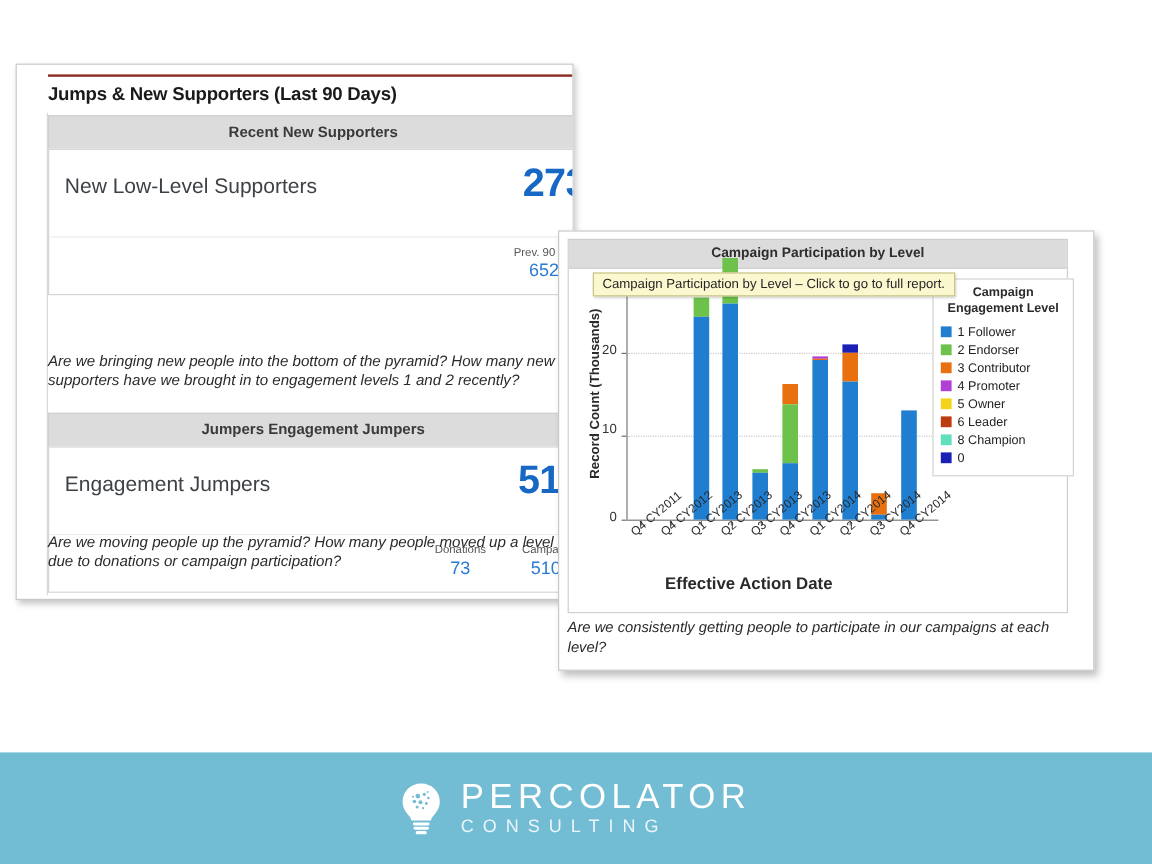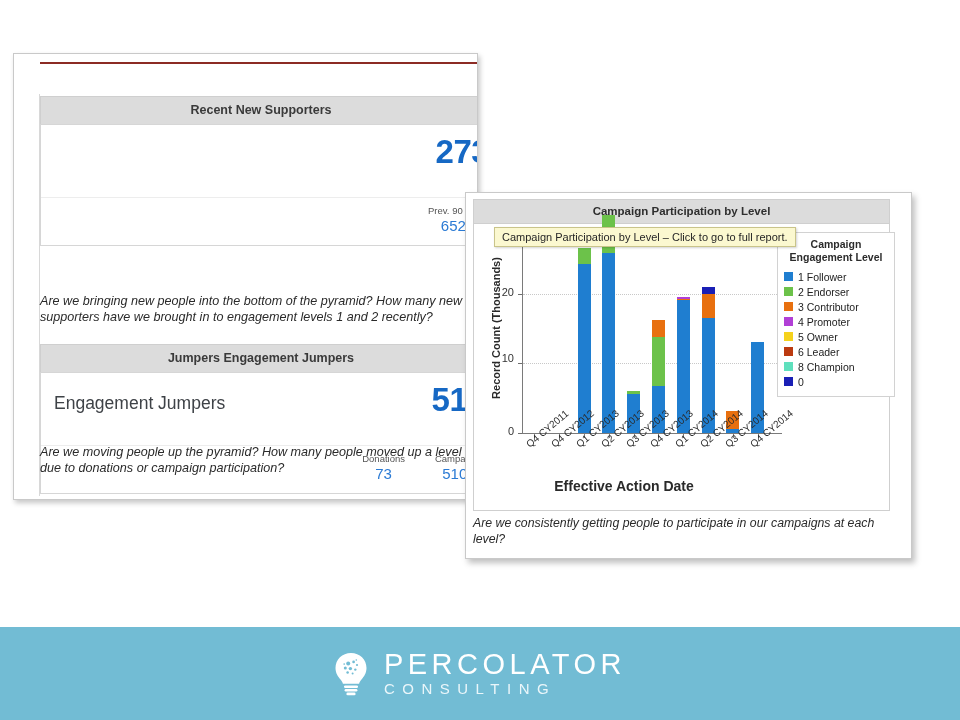--- a/index.html
+++ b/index.html
@@ -132,26 +132,28 @@
     font-size:15px;color:#eaf6fa;letter-spacing:7.5px;line-height:18px;font-weight:400;
   }
 </style>
 </head>
 <body>
 
 <div class="stage">
 
   <div class="kpi-card">
     <div class="kpi-accent"></div>
+    <div class="kpi-title">Jumps &amp; New Supporters (Last 90 Days)</div>
     <div class="kpi-leftrule"></div>
 
     <div class="sect" style="top:42px;">
       <div class="sect-hd">Recent New Supporters</div>
       <div class="sect-body">
         <div class="row-main">
+          <div class="row-label">New Low-Level Supporters</div>
           <div class="row-big" style="right:-26px;">2732</div>
         </div>
         <div class="row-sub">
           <div class="submetric" style="right:-6px;top:6px;">
             <div class="sm-label">Prev. 90 Days</div>
             <div class="sm-value">6527</div>
           </div>
         </div>
       </div>
     </div>

